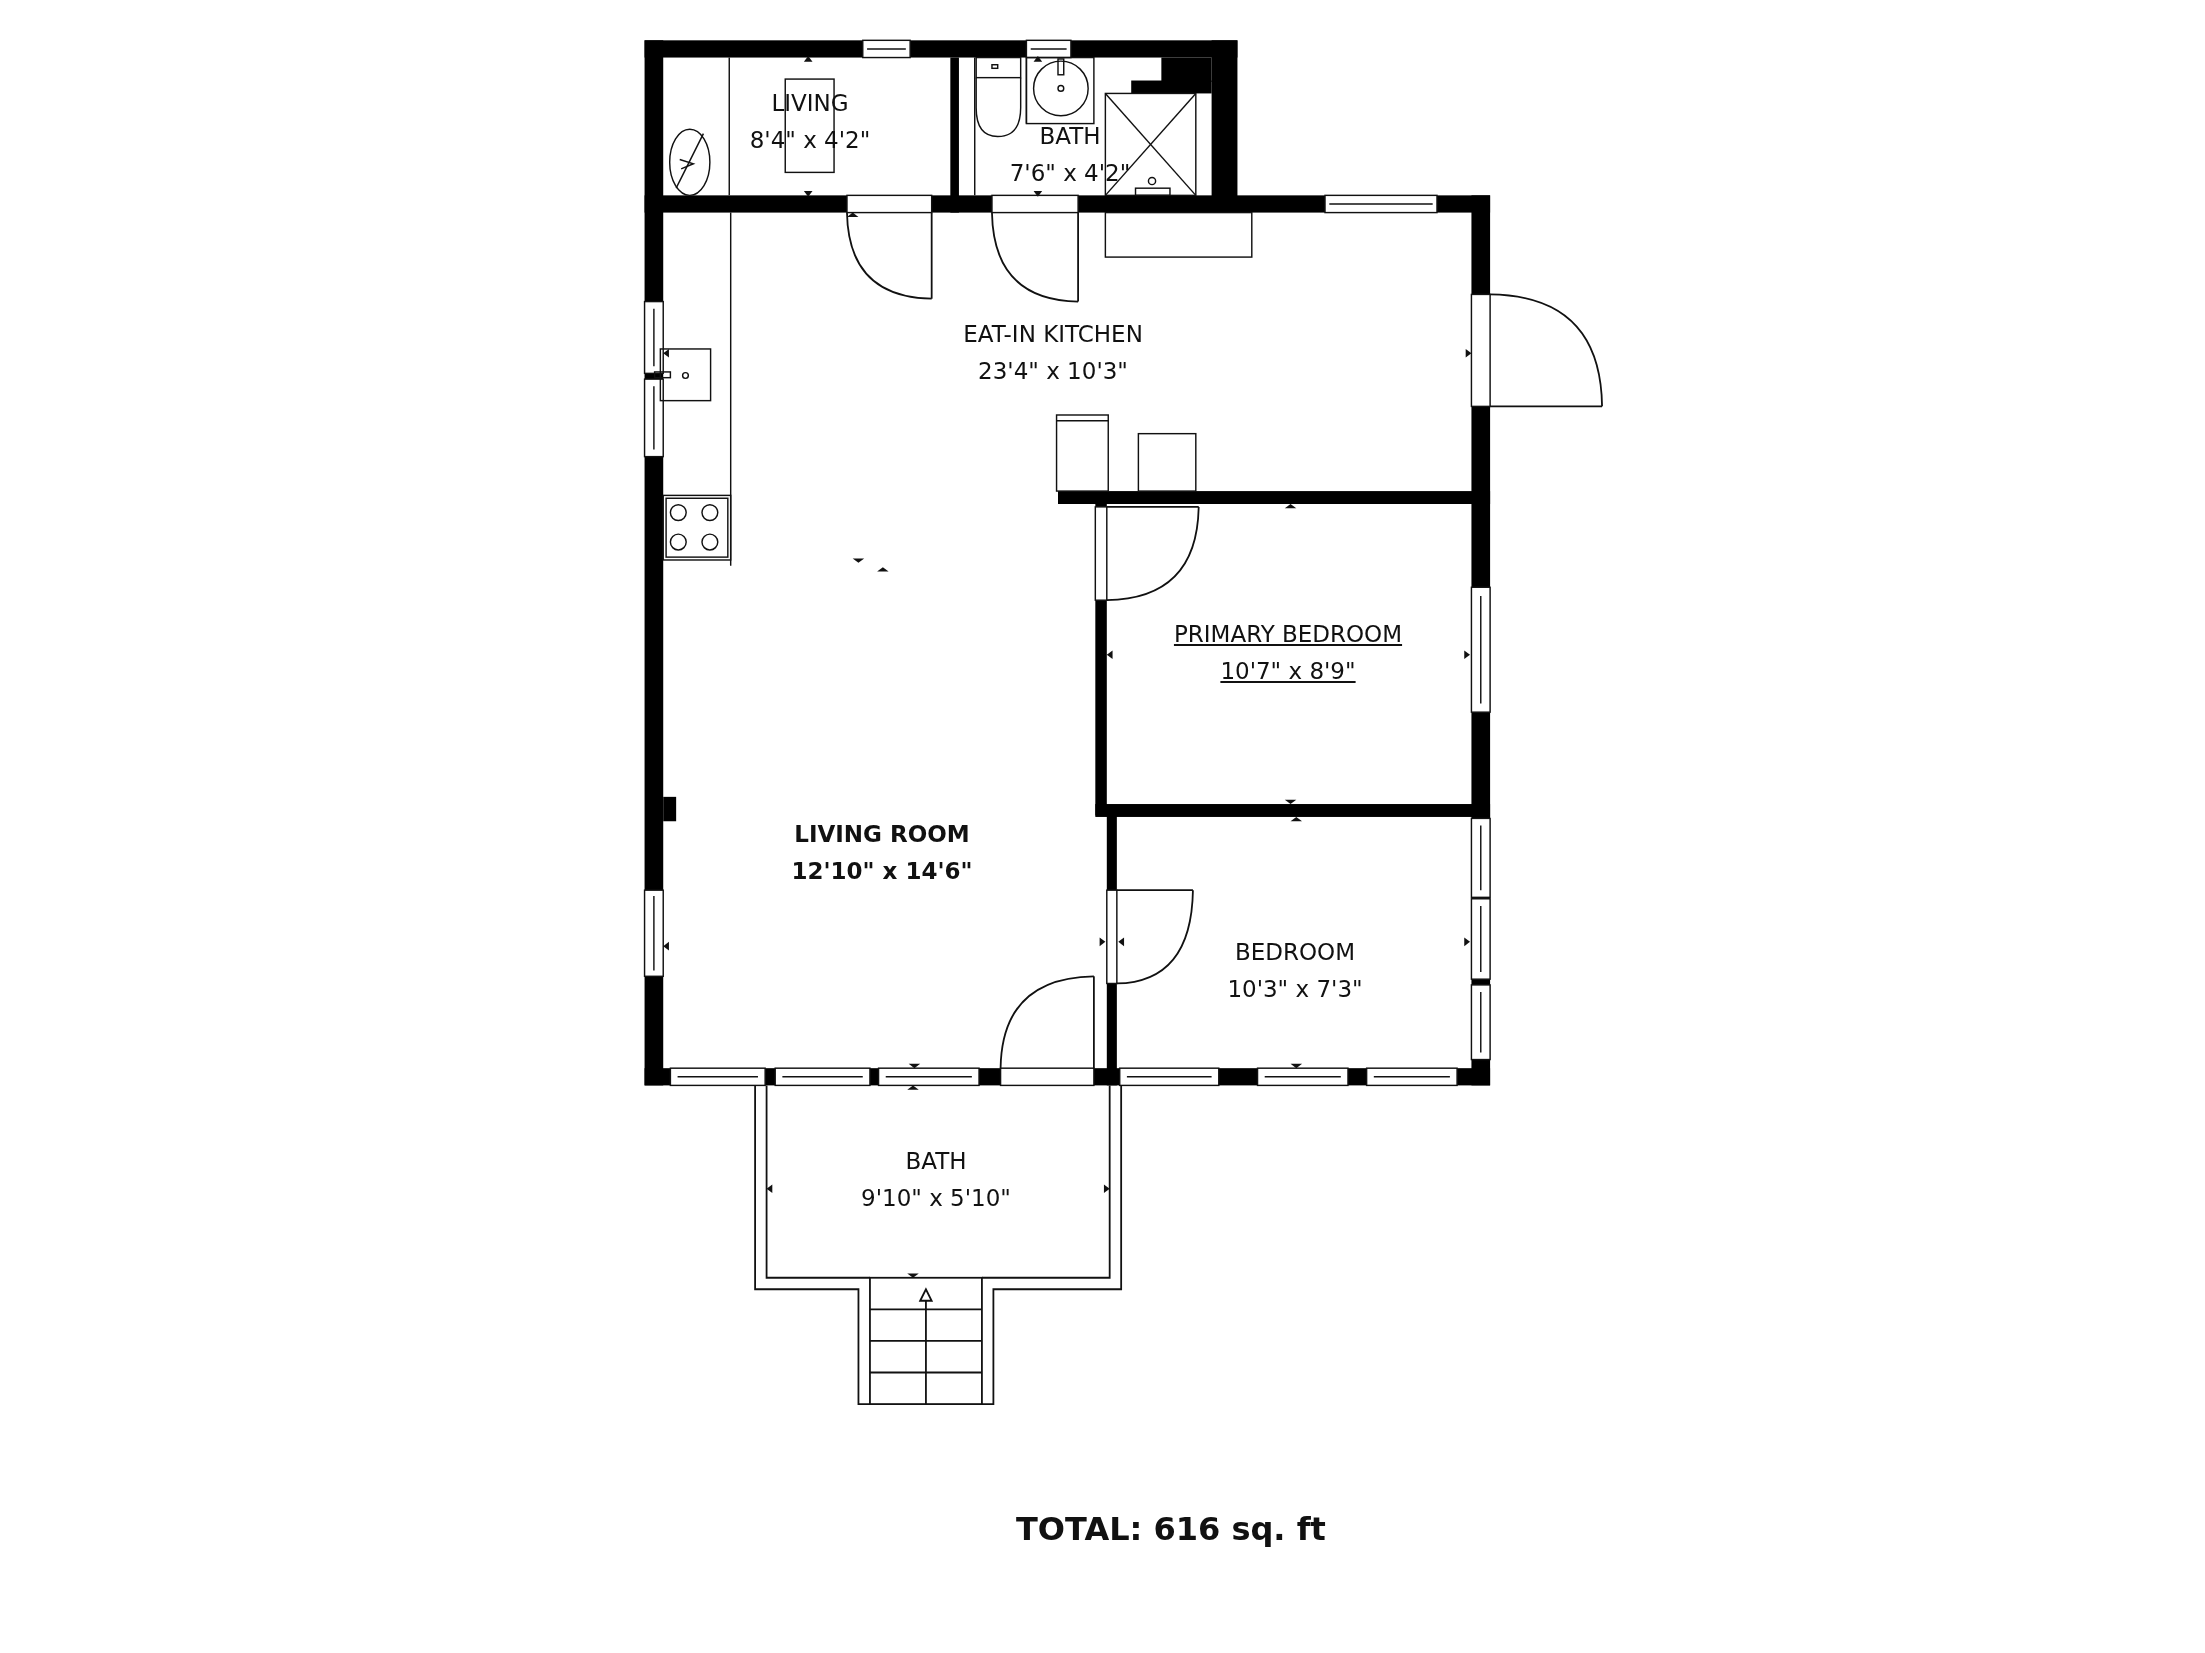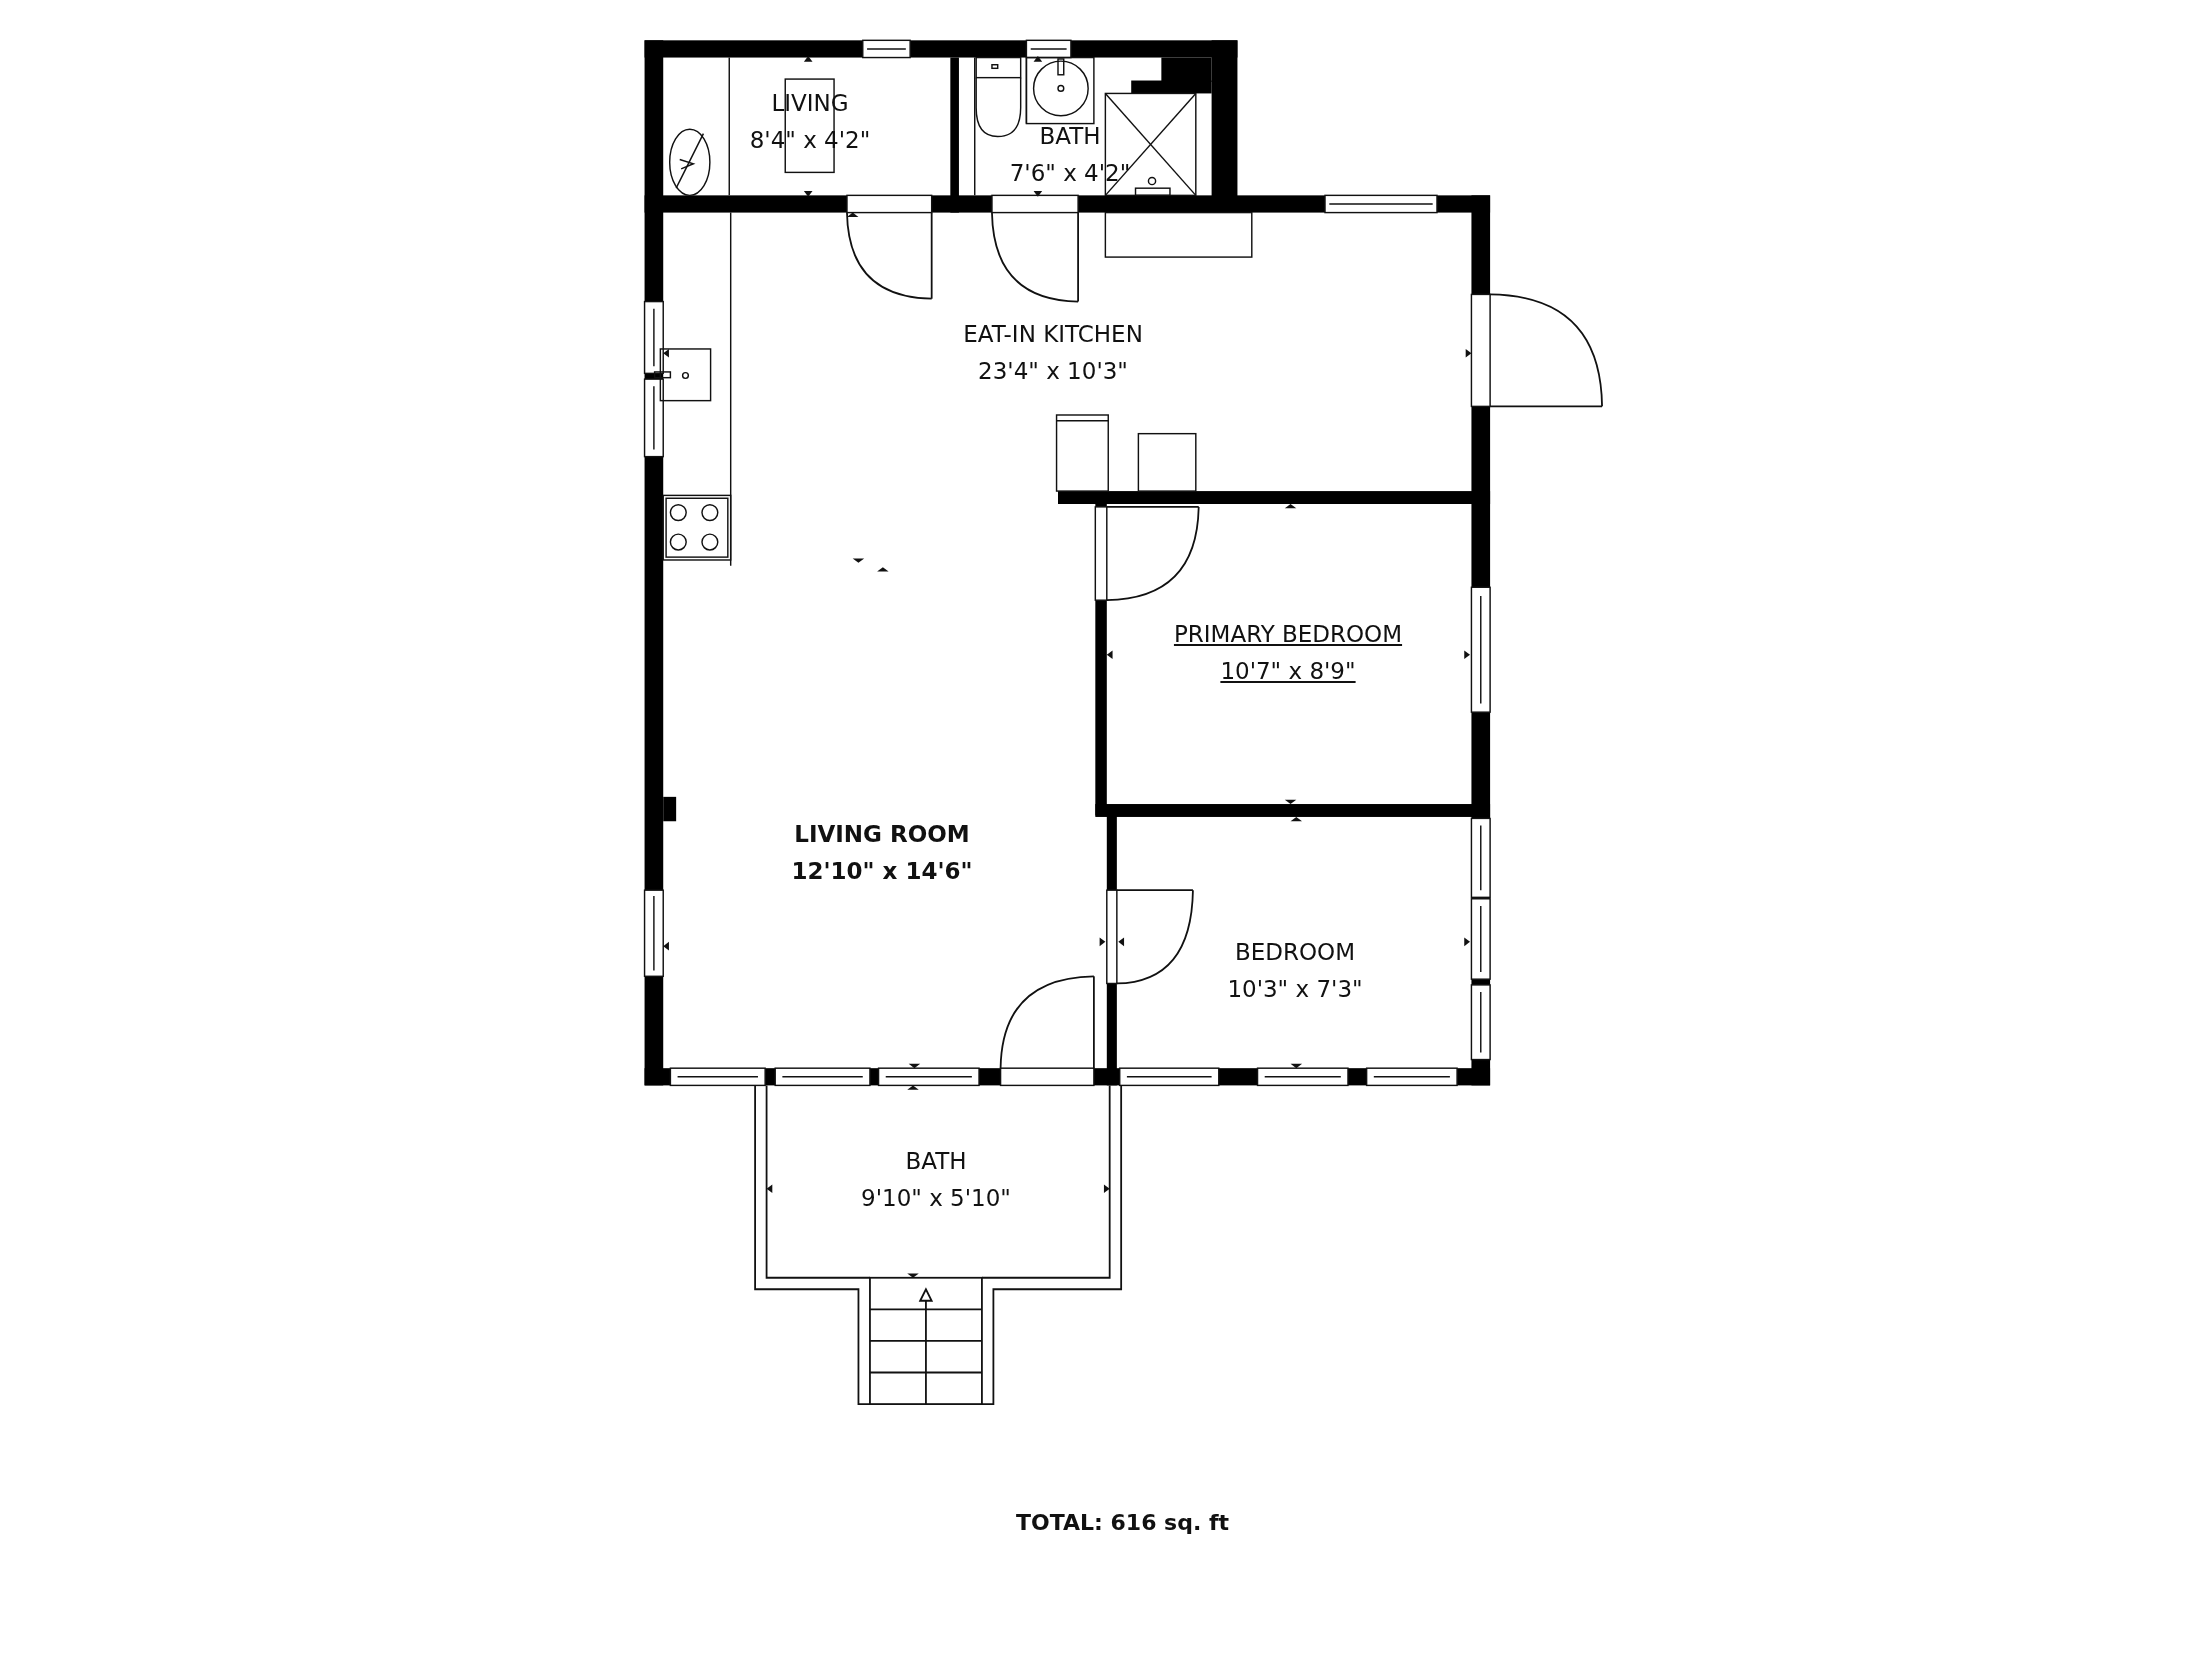--- a/index.html
+++ b/index.html
@@ -1,20 +1,20 @@
 <!DOCTYPE html>
 <html style="font-size:11.5px"><head>
 <meta charset="utf-8">
 <style>
   html, body { margin:0; padding:0; background:#ffffff; }
   body { width:2205px; height:1654px; position:relative; overflow:hidden; font-family:"Liberation Sans", "DejaVu Sans", sans-serif; }
   #plan { position:absolute; left:0; top:0; }
   .room-label { position:absolute; text-align:center; color:#111; font-family:"DejaVu Sans", sans-serif; font-size:23px; line-height:37px; transform:translateX(-50%); white-space:nowrap; }
   .room-label .name, .room-label .dims { display:block; }
-  .total { position:absolute; left:1016px; top:1510px; font-family:"DejaVu Sans", sans-serif; font-weight:bold; font-size:22px; color:#111; white-space:nowrap; }
+  .total { position:absolute; left:1016px; top:1510px; font-family:"DejaVu Sans", sans-serif; font-weight:bold; font-size:32px; color:#111; white-space:nowrap; }
 </style>
 </head>
 <body>
 
 <svg id="plan" width="2205" height="1654" viewBox="0 0 3072 2304" xmlns="http://www.w3.org/2000/svg">
   <g fill="#000">
 
     <rect x="898" y="56" width="826" height="24"></rect>
 
     <rect x="1688" y="56" width="36" height="240"></rect>

